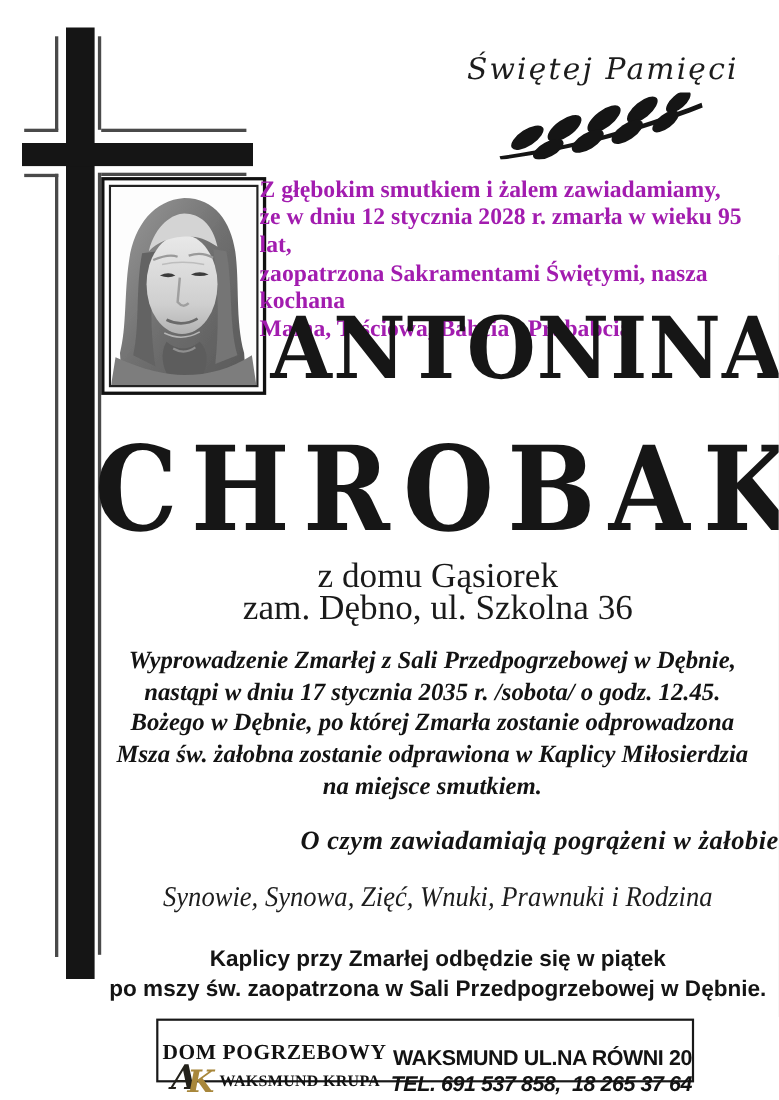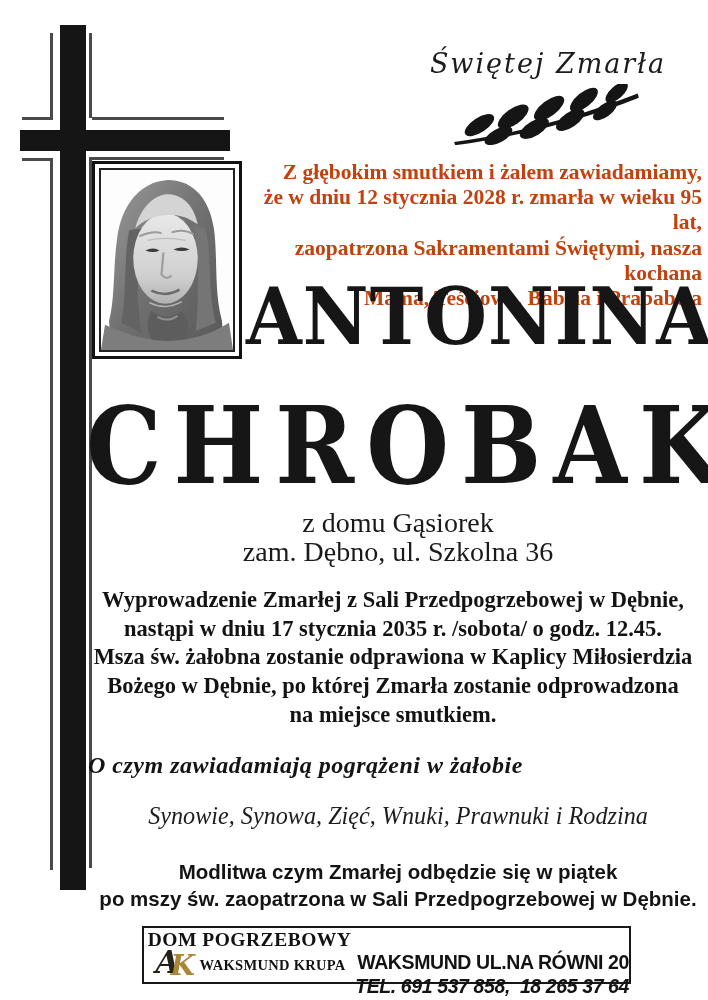--- a/index.html
+++ b/index.html
@@ -31,67 +31,67 @@
   .photo-inner svg{ display:block; width:100%; height:100%; }
   
   .memorial{
     position:absolute; left:396px; top:48px; width:304px; text-align:center;
     font-family:"DejaVu Serif", serif; font-style:italic; font-size:27px;
     letter-spacing:2px; color:#1c1c1c;
   }
   .laurel{ position:absolute; left:452px; top:84px; width:190px; height:58px; }
   
   .announcement{
-    position:absolute; left:236px; top:160px; width:466px; text-align:right;
+    position:absolute; left:236px; top:160px; width:466px; text-align:left;
     font-family:"Liberation Serif", serif; font-weight:bold;
-    font-size:21.5px; line-height:25.2px; color:#c2410c;
+    font-size:21.5px; line-height:25.2px; color:#a21caf;
   }
   
   .first-name{
     position:absolute; left:246px; top:278px; width:456px; text-align:center;
     font-family:"DejaVu Serif", serif; font-weight:bold; font-size:72px;
     line-height:1; letter-spacing:1px; white-space:nowrap; color:#161616;
     transform:scaleY(1.08); transform-origin:top center;
   }
   .last-name{
     position:absolute; left:86px; top:392px; width:616px; text-align:center;
     font-family:"DejaVu Serif", serif; font-weight:bold; font-size:95px;
     line-height:1; letter-spacing:12px; white-space:nowrap; color:#161616;
     transform:scaleY(1.12); transform-origin:top center;
   }
   .maiden{
     position:absolute; left:88px; top:509px; width:620px; text-align:center;
-    font-size:28px; line-height:28.5px; color:#1a1a1a;
+    font-size:32px; line-height:28.5px; color:#1a1a1a;
   }
   
   .funeral-par{
     position:absolute; left:78px; top:586px; width:630px; text-align:center;
-    font-weight:bold; font-size:22.5px; line-height:28.7px; color:#131313;
+    font-weight:bold; font-size:22.5px; line-height:28.7px; color:#131313;font-style:italic;
   }
   .mourners-intro{
-    position:absolute; left:88px; top:752px; width:620px; text-align:left;
+    position:absolute; left:88px; top:752px; width:620px; text-align:right;
     font-weight:bold; font-style:italic; font-size:24px; letter-spacing:0.5px;
     color:#141414;
   }
   .mourners-list{
     position:absolute; left:88px; top:801px; width:620px; text-align:center;
     font-style:italic; font-size:26px; color:#1d1d1d;
     transform:scaleX(0.93); transform-origin:center;
   }
   .prayer{
     position:absolute; left:88px; top:859px; width:620px; text-align:center;
     font-family:"Liberation Sans", sans-serif; font-weight:bold;
     font-size:20.5px; line-height:26.5px; color:#141414;
   }
   
   .footer-box{
     position:absolute; left:142px; top:926px; width:489px; height:58px;
     border:2.5px solid #181818; display:flex; background:#fff;
   }
-  .fh-left{ width:222px; padding-top:1px; text-align:center; }
+  .fh-left{ width:222px; padding-top:1px; text-align:center;margin-top:18px; }
   .fh-name{
     font-family:"Liberation Serif", serif; font-weight:bold; font-size:19.5px;
     letter-spacing:0.5px; color:#121212;
   }
   .fh-owner-row{ display:flex; align-items:center; justify-content:center; margin-top:-1px; }
   .monogram{ position:relative; width:46px; height:30px; }
   .mono-a{
     position:absolute; left:2px; top:-6px; font-family:"DejaVu Serif", serif;
     font-style:italic; font-weight:bold; font-size:31px; color:#23211a;
   }
@@ -120,21 +120,21 @@
     <div class="thin thin-v-lt"></div>
     <div class="thin thin-v-rt"></div>
     <div class="thin thin-h-lt"></div>
     <div class="thin thin-h-rt"></div>
     <div class="thin thin-h-lb"></div>
     <div class="thin thin-h-rb"></div>
     <div class="thin thin-v-lb"></div>
     <div class="thin thin-v-rb"></div>
   </div>
 
-  <div class="memorial">Świętej Zmarła</div>
+  <div class="memorial">Świętej Pamięci</div>
 
   <div class="laurel">
     <svg viewBox="0 0 180 58" preserveAspectRatio="none">
       <g fill="#151515">
         <path d="M2,55 C55,48 115,33 176,9 L177,13 C116,37 56,51 3,58 Z"></path>
         <ellipse cx="26" cy="39" rx="16" ry="7" transform="rotate(-33 26 39)"></ellipse>
         <ellipse cx="58" cy="31" rx="17" ry="7.5" transform="rotate(-35 58 31)"></ellipse>
         <ellipse cx="92" cy="23" rx="17" ry="7.5" transform="rotate(-37 92 23)"></ellipse>
         <ellipse cx="125" cy="15" rx="16" ry="7" transform="rotate(-39 125 15)"></ellipse>
         <ellipse cx="156" cy="8" rx="13" ry="6" transform="rotate(-41 156 8)"></ellipse>
@@ -197,30 +197,30 @@
   <div class="last-name">CHROBAK</div>
 
   <div class="maiden">
     <div>z domu Gąsiorek</div>
     <div>zam. Dębno, ul. Szkolna 36</div>
   </div>
 
   <div class="funeral-par">
     <div>Wyprowadzenie Zmarłej z Sali Przedpogrzebowej w Dębnie,</div>
     <div>nastąpi w dniu 17 stycznia 2035 r. /sobota/ o godz. 12.45.</div>
+    <div>Bożego w Dębnie, po której Zmarła zostanie odprowadzona</div>
     <div>Msza św. żałobna zostanie odprawiona w Kaplicy Miłosierdzia</div>
-    <div>Bożego w Dębnie, po której Zmarła zostanie odprowadzona</div>
     <div>na miejsce smutkiem.</div>
   </div>
 
   <div class="mourners-intro">O czym zawiadamiają pogrążeni w żałobie</div>
   <div class="mourners-list">Synowie, Synowa, Zięć, Wnuki, Prawnuki i Rodzina</div>
 
   <div class="prayer">
-    <div>Modlitwa czym Zmarłej odbędzie się w piątek</div>
+    <div>Kaplicy przy Zmarłej odbędzie się w piątek</div>
     <div>po mszy św. zaopatrzona w Sali Przedpogrzebowej w Dębnie.</div>
   </div>
 
   <div class="footer-box">
     <div class="fh-left">
       <div class="fh-name">DOM POGRZEBOWY</div>
       <div class="fh-owner-row">
         <span class="monogram">
           <span class="mono-a">A</span>
           <span class="mono-k">K</span>

